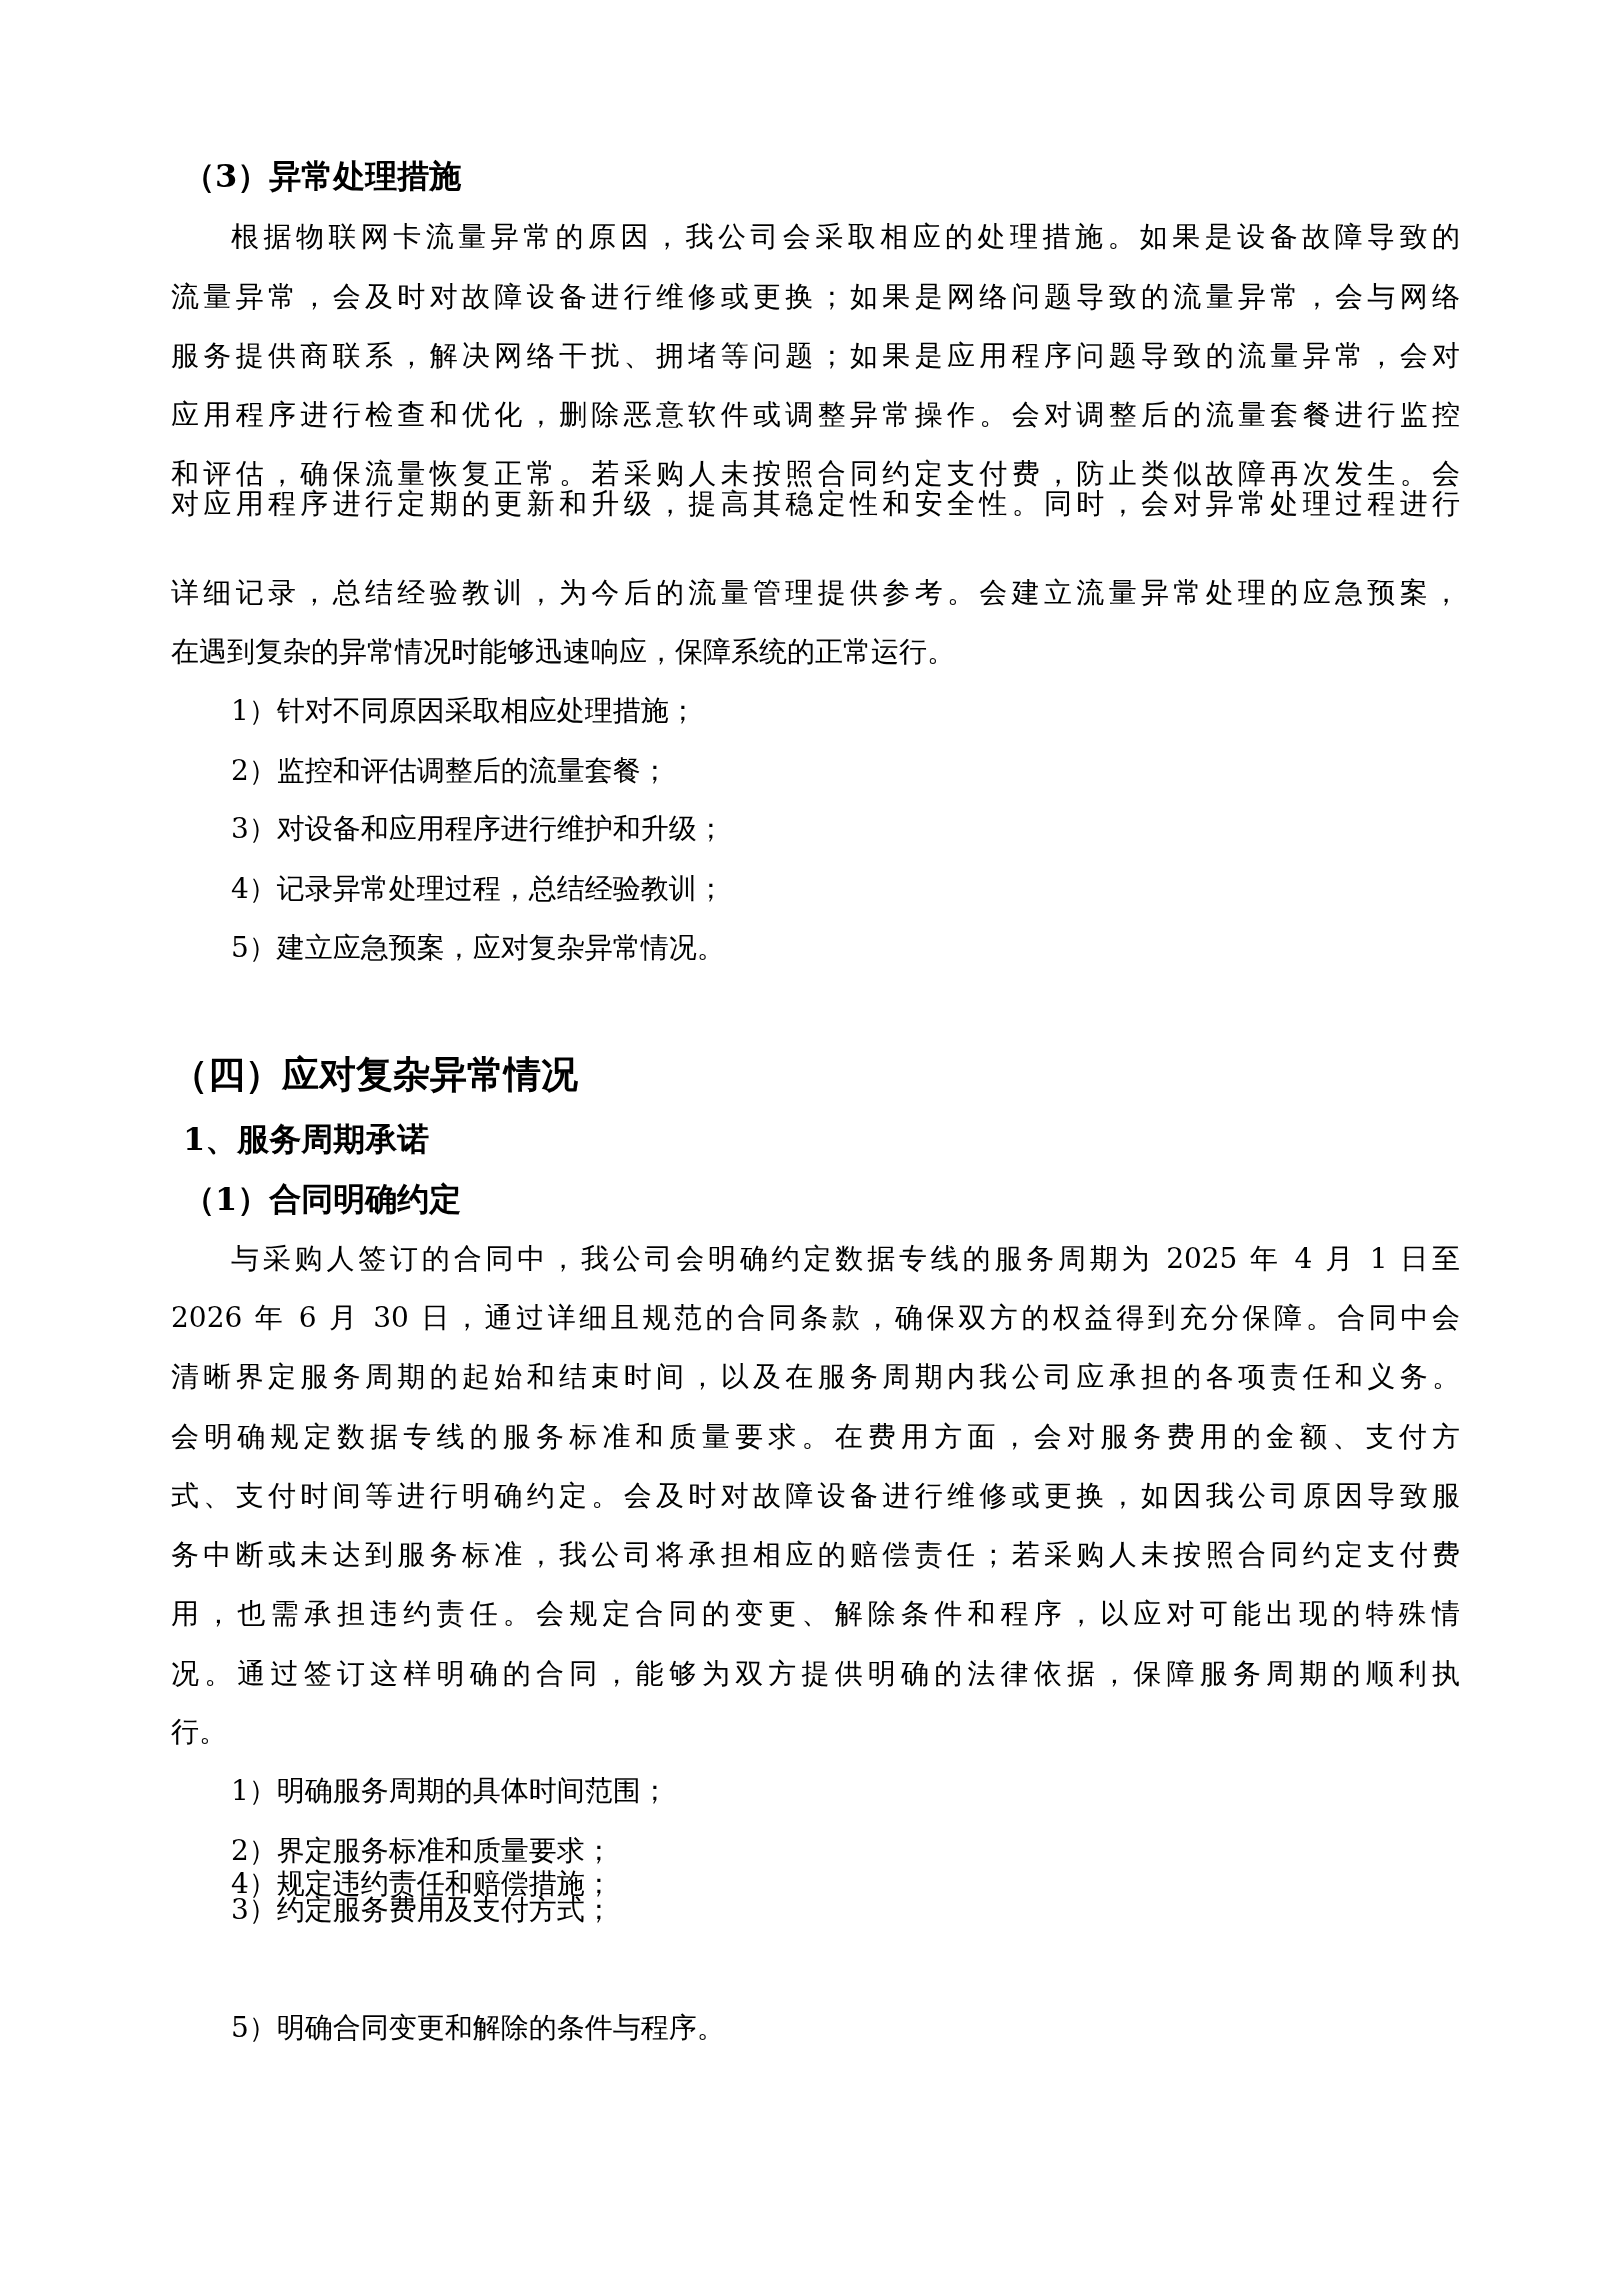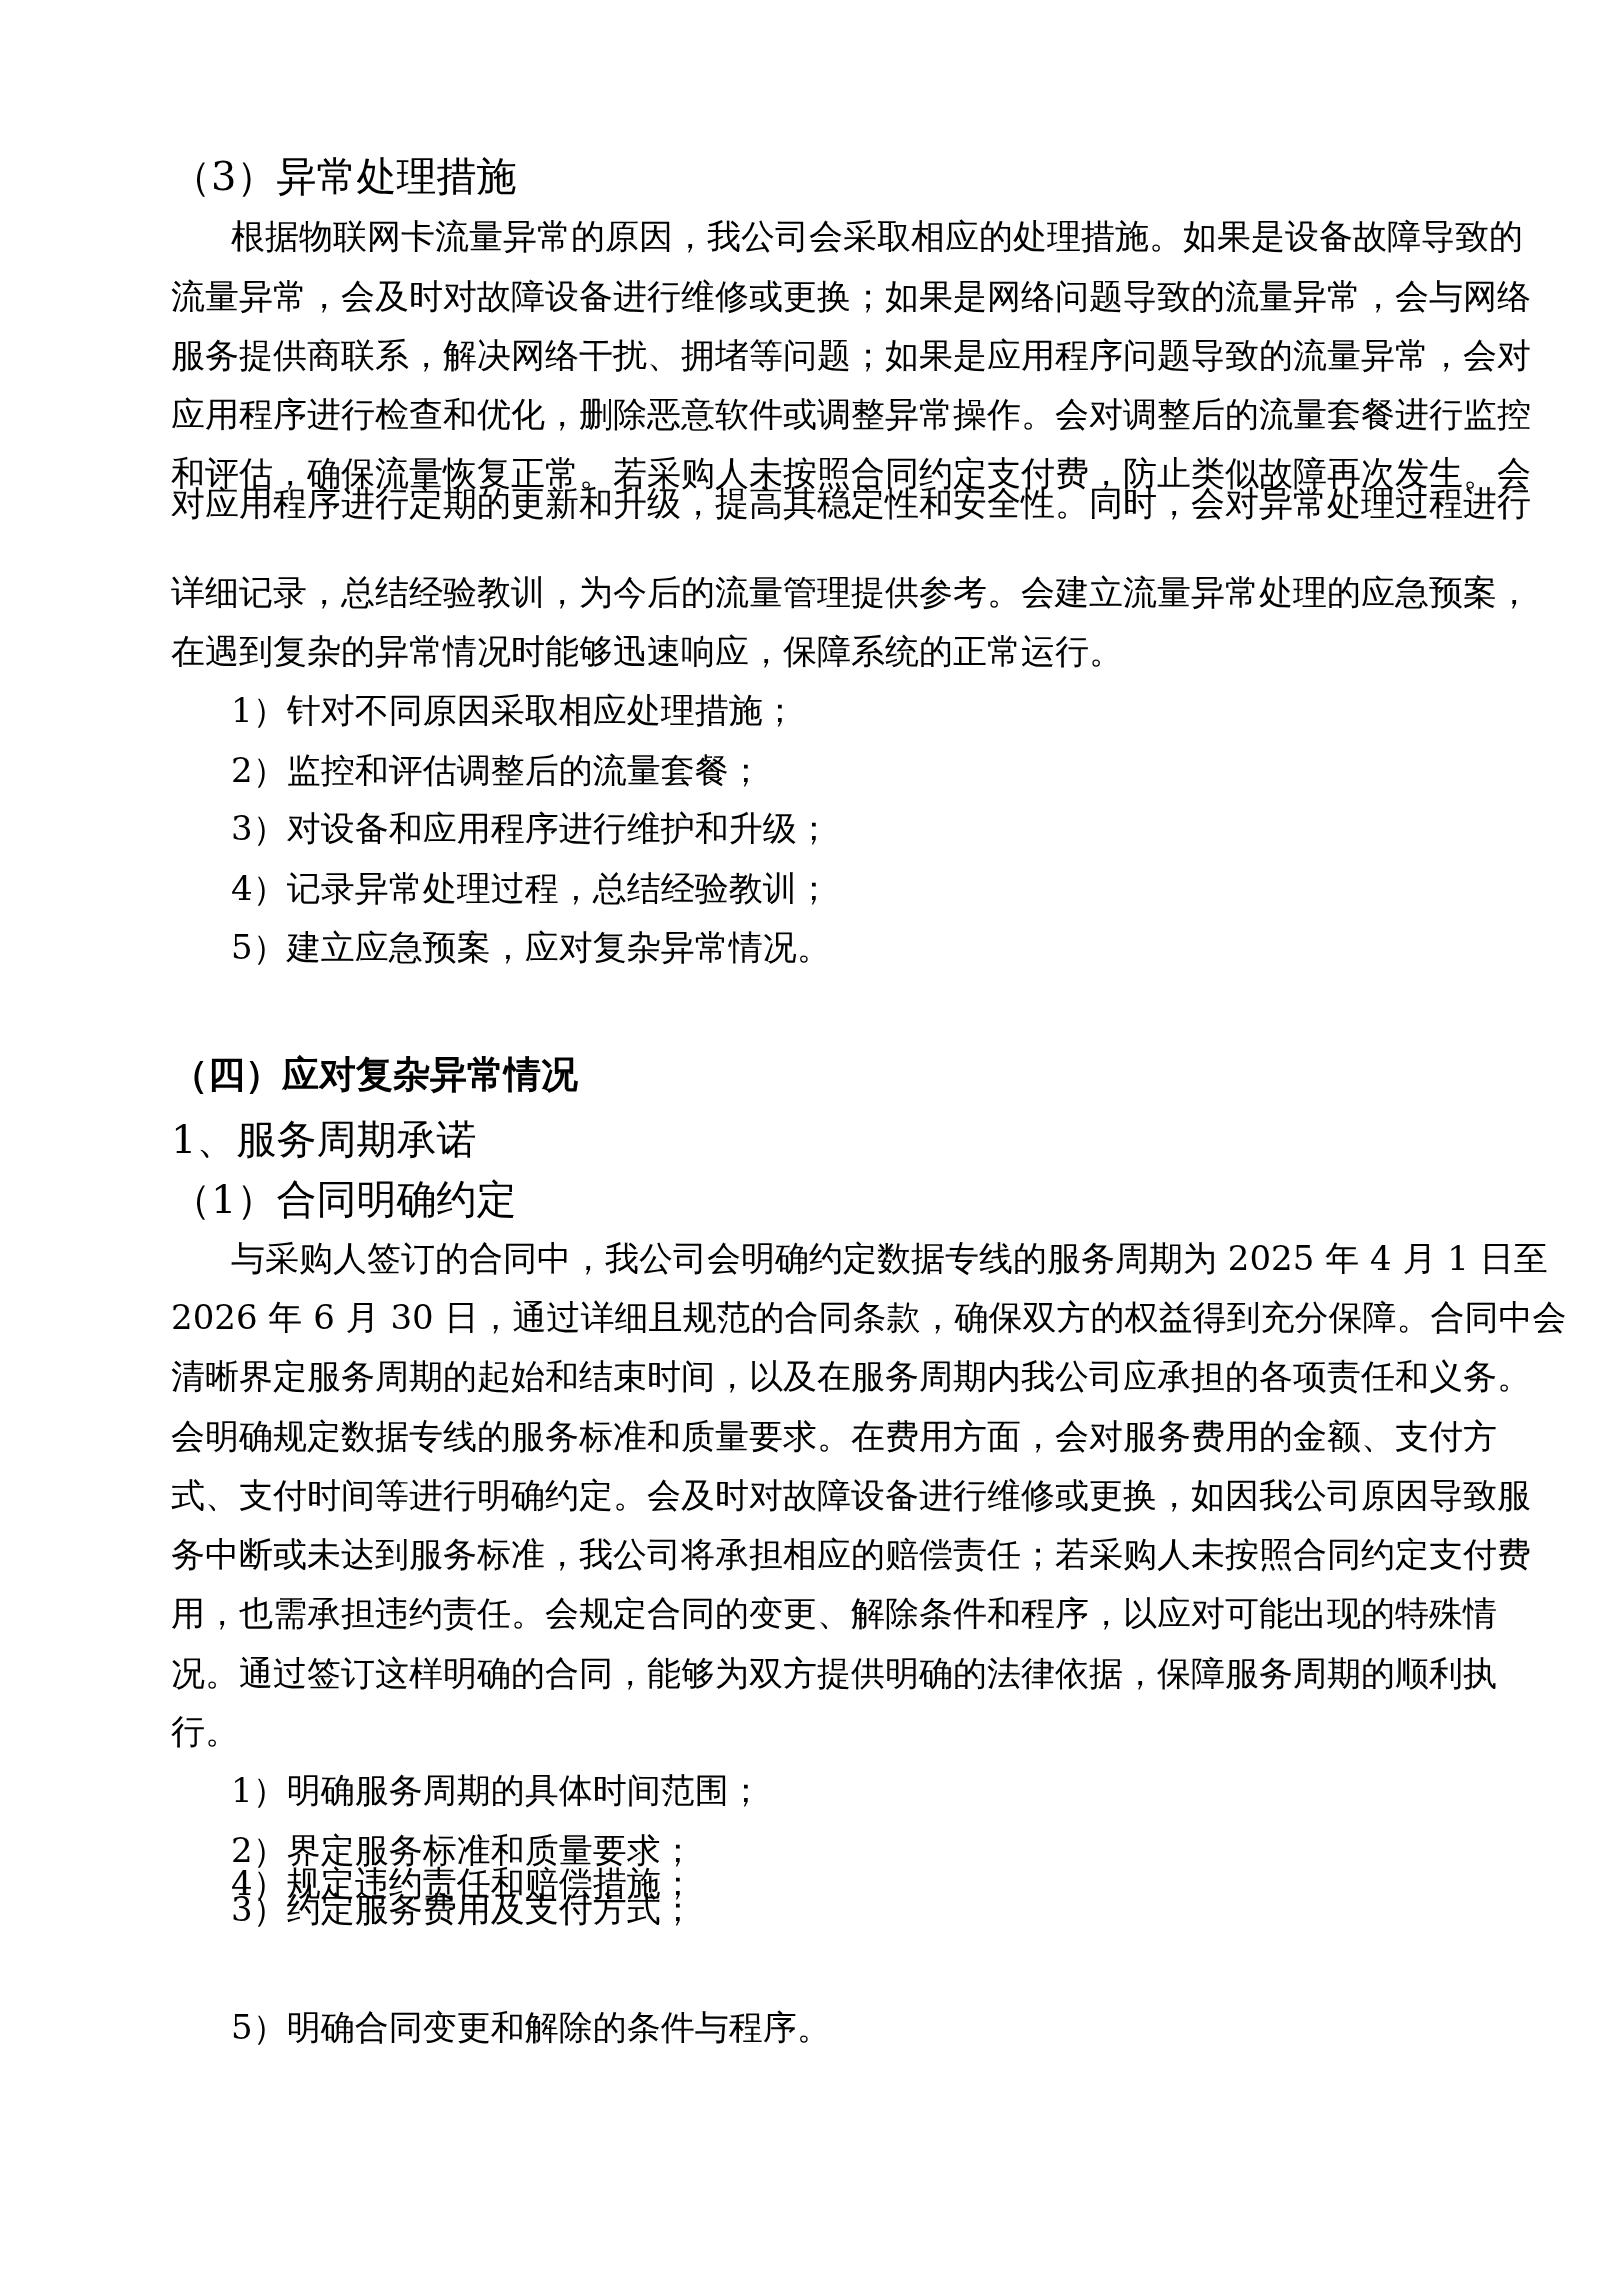--- a/index.html
+++ b/index.html
@@ -1,20 +1,20 @@
 <!DOCTYPE html>
 <html style="font-size:10.5px"><head>
 <meta charset="utf-8">
 <style>
   html, body { margin: 0; padding: 0; background: #ffffff; }
   body { width: 1623px; height: 2295px; position: relative; overflow: hidden;
          font-family: "DejaVu Serif", "Liberation Serif", serif; color: #000; }
   .page { position: absolute; left: 171px; top: 0; width: 1289px; }
-  .line { position: absolute; left: 0; white-space: nowrap; font-size: 34px; line-height: 39px; height: 39px; }
-  .h3 { font-weight: normal; font-size: 40px; }
+  .line { position: absolute; left: 0; white-space: nowrap; font-size: 28px; line-height: 39px; height: 39px; }
+  .h3 { font-weight: bold; font-size: 32px; margin-left: 12px; }
   .h2 { font-weight: bold; font-size: 37px; line-height: 46px; height: 46px; }
   .indent { left: 60px; }
   .just { width: 1289px; text-align: justify; text-align-last: justify; }
   .just.indent { width: 1229px; }
 </style>
 </head>
 <body>
 
 <div class="page">
 

